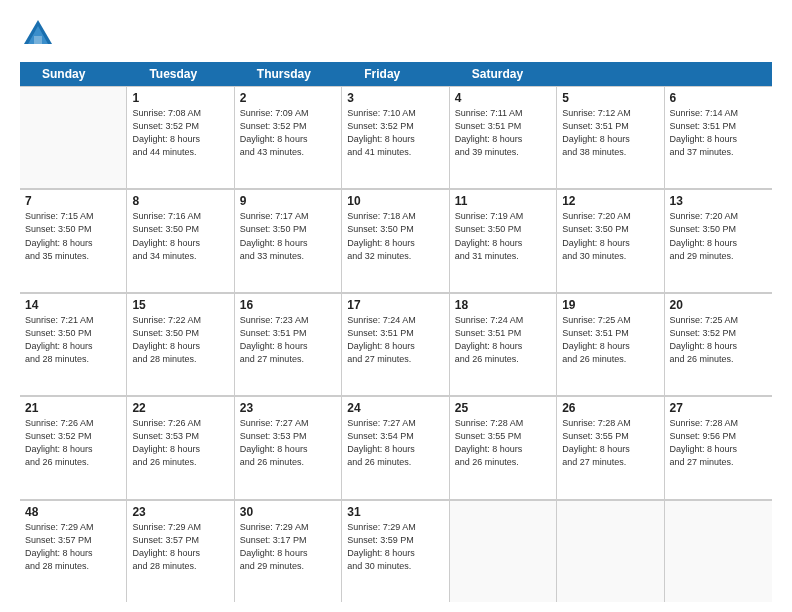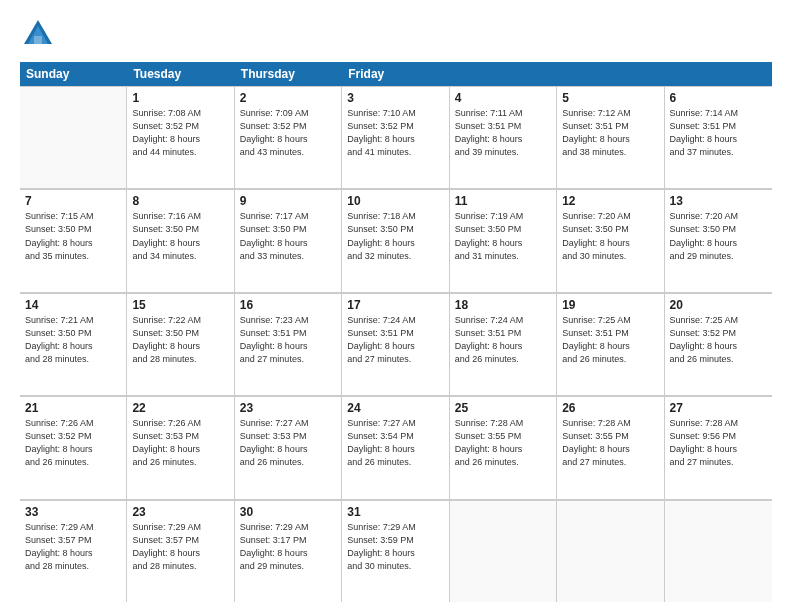--- a/index.html
+++ b/index.html
@@ -67,21 +67,21 @@
     }
     .cal-header {
       display: grid;
       grid-template-columns: repeat(7, 1fr);
       background: #1a6faf;
     }
     .cal-header-cell {
       color: #fff;
       font-size: 12px;
       font-weight: bold;
-      padding: 5px 6px;
+      padding: 5px 22px;
       text-align: left;
     }
     .cal-body {
       display: flex;
       flex-direction: column;
       flex: 1;
     }
     .cal-row {
       display: grid;
       grid-template-columns: repeat(7, 1fr);
@@ -139,20 +139,21 @@
       <div class="location"></div>
     </div>
   </div>
 
   <div class="calendar">
     <div class="cal-header">
     <div class="cal-header-cell">Sunday</div>
         <div class="cal-header-cell">Tuesday</div>
         <div class="cal-header-cell">Thursday</div>
         <div class="cal-header-cell">Friday</div>
+        <div class="cal-header-cell">Saturday</div>
       </div>
     <div class="cal-body">
     <div class="cal-row">
           <div class="cal-cell empty"></div>
           <div class="cal-cell">
             <span class="day-num">1</span>
             <div class="cell-text">
               <div>Sunrise: 7:08 AM</div>
               <div>Sunset: 3:52 PM</div>
               <div>Daylight: 8 hours</div>
@@ -395,21 +396,21 @@
             <div class="cell-text">
               <div>Sunrise: 7:28 AM</div>
               <div>Sunset: 9:56 PM</div>
               <div>Daylight: 8 hours</div>
               <div>and 27 minutes.</div>
             </div>
           </div>
         </div>
         <div class="cal-row">
           <div class="cal-cell">
-            <span class="day-num">33</span>
+            <span class="day-num">48</span>
             <div class="cell-text">
               <div>Sunrise: 7:29 AM</div>
               <div>Sunset: 3:57 PM</div>
               <div>Daylight: 8 hours</div>
               <div>and 28 minutes.</div>
             </div>
           </div>
           <div class="cal-cell">
             <span class="day-num">23</span>
             <div class="cell-text">

